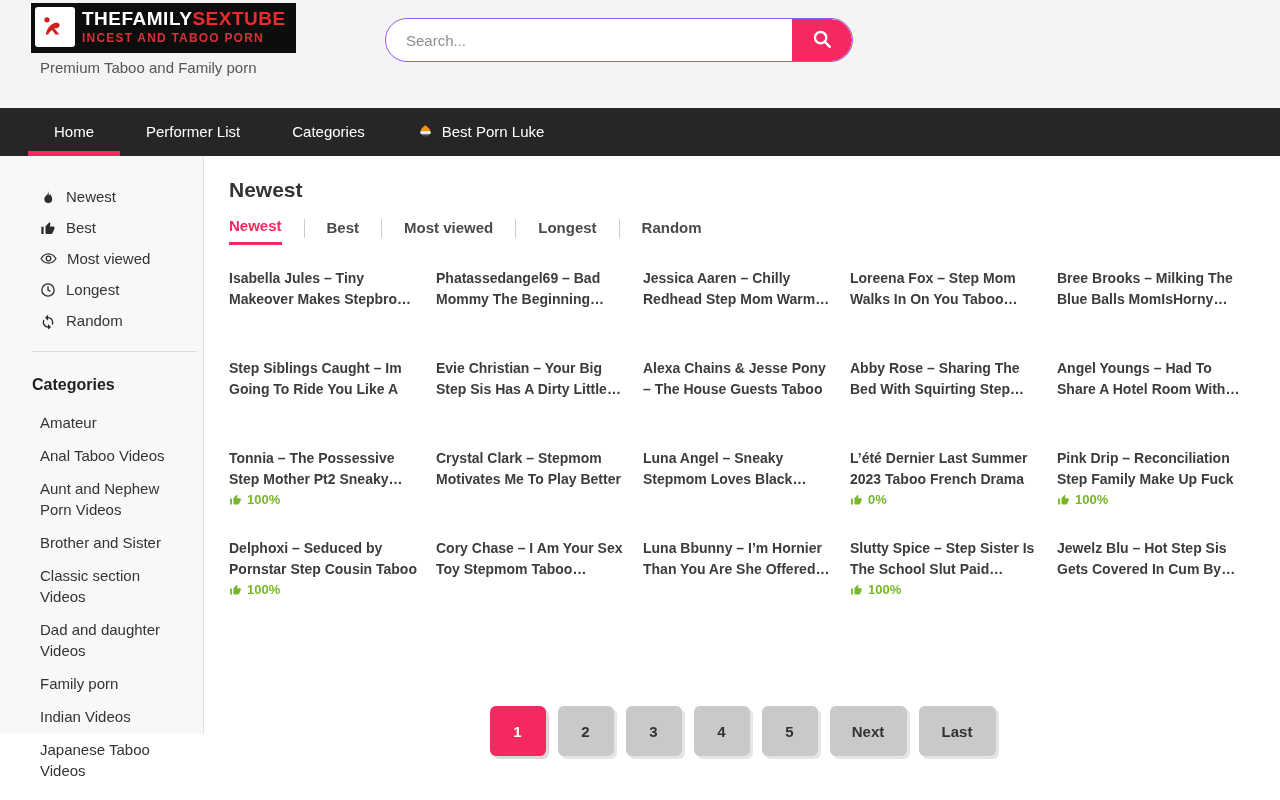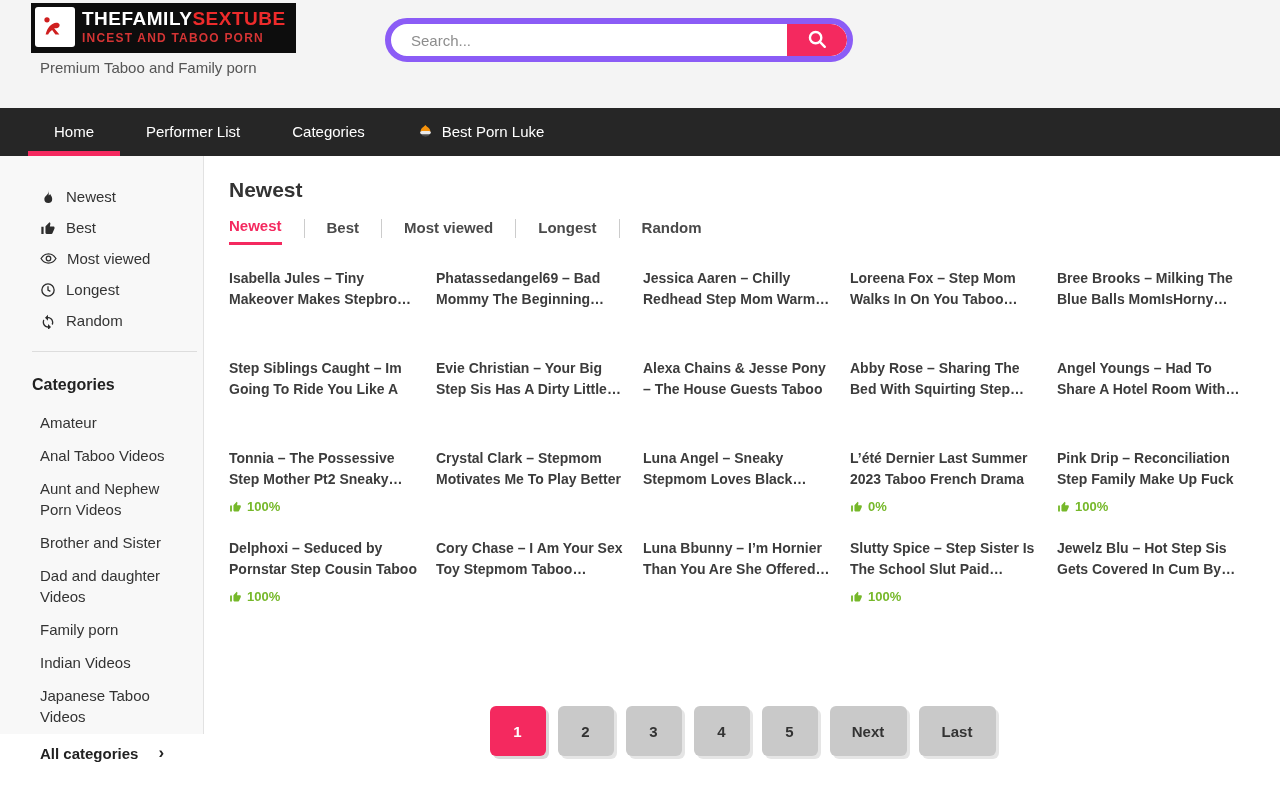--- a/index.html
+++ b/index.html
@@ -10,21 +10,21 @@
   .top-header { position:relative; height:108px; background:#f4f4f4; }
   .logo { position:absolute; left:31px; top:3px; display:flex; align-items:center;
     background:#0d0d0d; padding:4px 10px 6px 4px; text-decoration:none; }
   .logo-box { width:40px; height:40px; background:#fff; border-radius:3px;
     display:flex; align-items:center; justify-content:center; margin-right:7px; }
   .logo-txt1 { font-size:19px; font-weight:800; color:#fff; letter-spacing:.5px; line-height:1.1; display:block;}
   .logo-txt1 .red { color:var(--logo_red); }
   .logo-txt2 { display:block; font-size:12px; font-weight:700; color:var(--logo_sub_red); letter-spacing:1.2px; margin-top:2px;}
   .tagline { position:absolute; left:40px; top:59px; font-size:15px; color:#555; }
   .search-form { position:absolute; left:385px; top:18px; width:468px; height:44px;
-    display:flex; background:#fff; border:6px solid #8b5cf6; border-radius:22px; overflow:hidden;gap:33px; }
+    display:flex; background:#fff; border:1px solid #8b5cf6; border-radius:22px; overflow:hidden;gap:33px; }
   .search-form input { flex:1; border:none; outline:none; padding:0 20px; font-size:15px; color:#444;
     background:transparent; font-family:inherit; }
   .search-form input::placeholder { color:#8d8d8d; }
   .search-btn { width:60px; border:none; background:var(--accent); cursor:pointer;
     border-radius:0 22px 22px 0; display:flex; align-items:center; justify-content:center; }
 
   
   .main-nav { height:48px; background:#262626; display:flex; padding-left:28px; }
   .nav-item { display:flex; align-items:center; gap:8px; padding:0 26px; color:#fff;
     font-size:15px; text-decoration:none; line-height:46px; position:relative; }
@@ -56,21 +56,21 @@
   .tab .tab-label { display:inline-block; padding-bottom:8px; }
   .tab.active { color:var(--accent); }
   .tab.active .tab-label { border-bottom:3px solid var(--accent); }
   .tab-sep { width:1px; height:19px; background:#ccc; margin-bottom:6px; }
 
   .video-grid { margin-top:23px; display:grid; grid-template-columns:repeat(5,190px);
     column-gap:17px; grid-auto-rows:90px; }
   .vtitle { display:-webkit-box; -webkit-line-clamp:2; -webkit-box-orient:vertical;
     overflow:hidden; font-size:14px; font-weight:700; color:#3c3c3c; line-height:21px;
     text-decoration:none; max-height:42px; }
-  .rating { display:flex; align-items:center; gap:5px; margin-top:9px;
+  .rating { display:flex; align-items:center; gap:5px; margin-top:2px;
     color:var(--green); font-size:13px; font-weight:600; }
   .rating .ico { display:flex; color:var(--green); }
 
   .pagination { margin-top:78px; display:flex; justify-content:center; gap:12px; }
   .page-btn { height:50px; min-width:56px; padding:0 18px; border:none; border-radius:6px;
     background:#c9c9c9; color:#333; font-size:15px; font-weight:700; cursor:pointer;
     font-family:inherit; box-shadow:3px 3px 0 rgba(0,0,0,.10); }
   .page-btn.wide { min-width:77px; }
   .page-btn.active { background:var(--accent); color:#fff; box-shadow:3px 3px 0 rgba(0,0,0,.15); }
 </style>
@@ -172,20 +172,21 @@
           <span>Random</span>
         </a>
       </div>
     <hr class="side-divider">
     <div class="cats-heading">Categories</div>
     <div id="cat-list">
         <a class="cat-link">Amateur</a>
         <a class="cat-link">Anal Taboo Videos</a>
         <a class="cat-link">Aunt and Nephew Porn Videos</a>
         <a class="cat-link">Brother and Sister</a>
+        <a class="cat-link">Classic section Videos</a>
         <a class="cat-link">Dad and daughter Videos</a>
         <a class="cat-link">Family porn</a>
         <a class="cat-link">Indian Videos</a>
         <a class="cat-link">Japanese Taboo Videos</a>
       </div>
     <a class="all-cats">
       <span>All categories</span>
       <span class="chev">›</span>
     </a>
   </aside>

